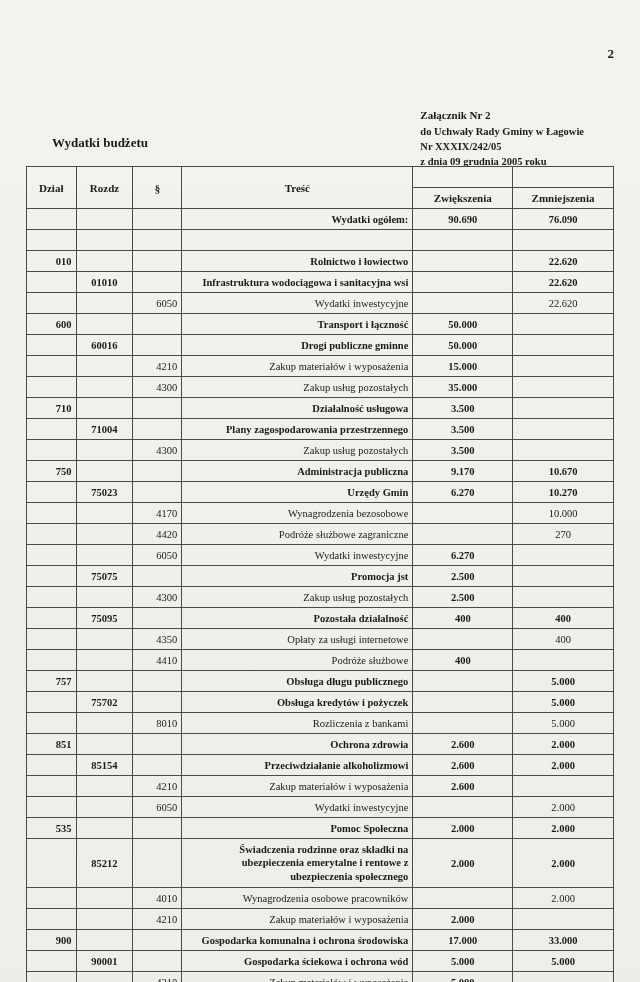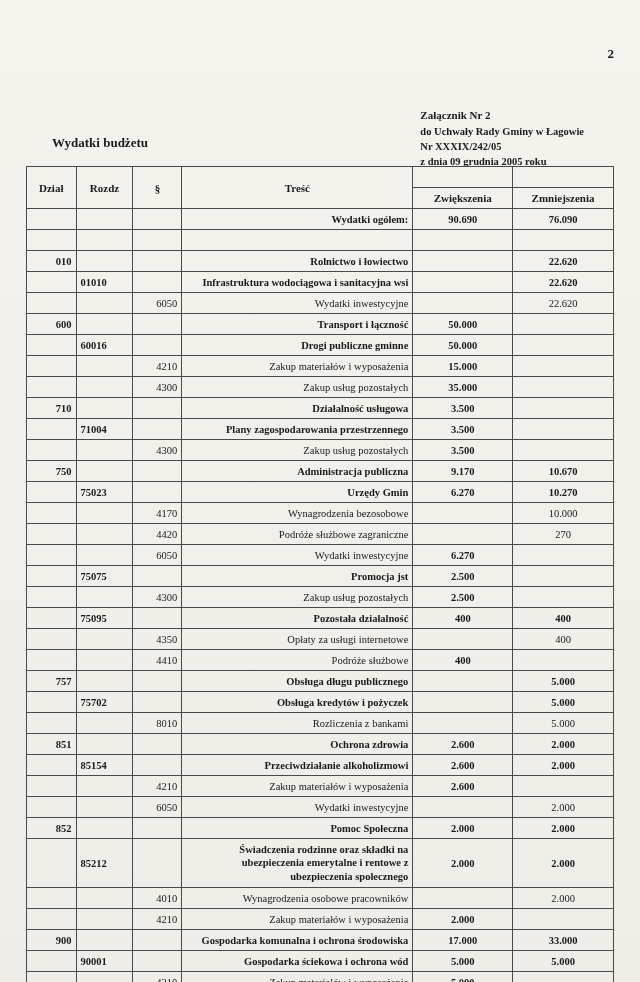--- a/index.html
+++ b/index.html
@@ -57,21 +57,21 @@
     padding: 2px 4px;
     vertical-align: middle;
     height: 16px;
   }
   table.budget th {
     text-align: center;
     font-weight: bold;
     font-size: 11px;
   }
   .col-dzial { width: 44px; text-align: right; font-weight: bold; }
-  .col-rozdz { width: 52px; font-weight: bold; }
+  .col-rozdz { width: 52px; text-align: center; font-weight: bold; }
   .col-par   { width: 44px; text-align: right; }
   .col-tresc { width: 252px; text-align: right; padding-left: 6px; }
   .col-zw    { width: 98px; text-align: center; font-weight: bold; }
   .col-zm    { width: 98px; text-align: center; }
 
   .hdr-top-tresc { text-align: center; margin-left: 40px; }
   .spacer-cell { border: 1px solid #4a4a4a; }
 
   td.amount { text-align: center; font-variant-numeric: tabular-nums; }
   tr.bold td { font-weight: bold; }
@@ -335,21 +335,21 @@
         </tr>
         <tr>
           <td class="col-dzial"></td>
           <td class="col-rozdz"></td>
           <td class="col-par">6050</td>
           <td class="col-tresc">Wydatki inwestycyjne</td>
           <td class="col-zw amount"></td>
           <td class="col-zm amount">2.000</td>
         </tr>
         <tr class="bold">
-          <td class="col-dzial">852</td>
+          <td class="col-dzial">535</td>
           <td class="col-rozdz"></td>
           <td class="col-par"></td>
           <td class="col-tresc">Pomoc Społeczna</td>
           <td class="col-zw amount">2.000</td>
           <td class="col-zm amount">2.000</td>
         </tr>
         <tr class="bold">
           <td class="col-dzial" style="height: 44px;"></td>
           <td class="col-rozdz" style="height: 44px;">85212</td>
           <td class="col-par" style="height: 44px;"></td>

